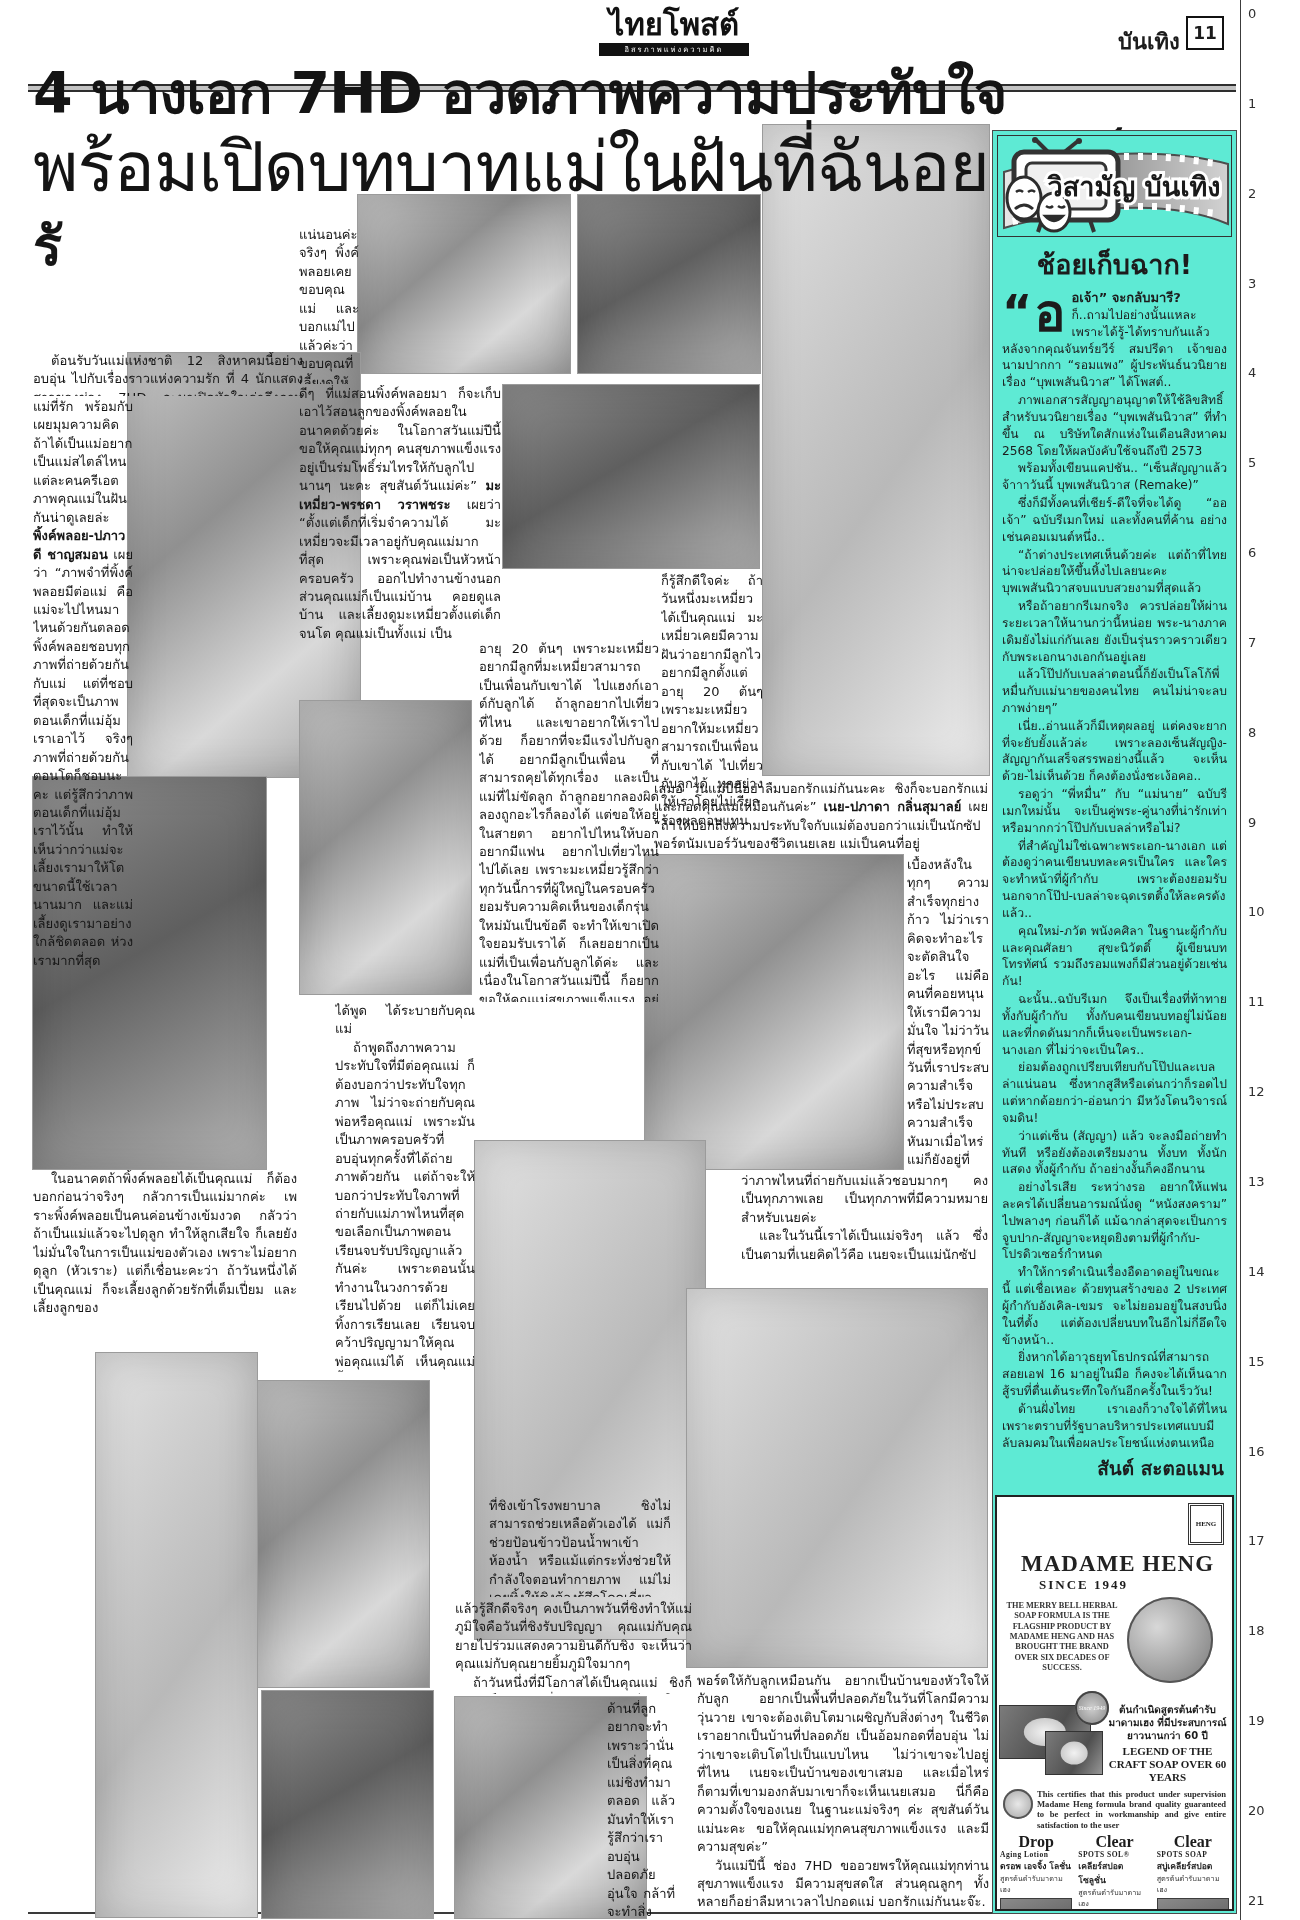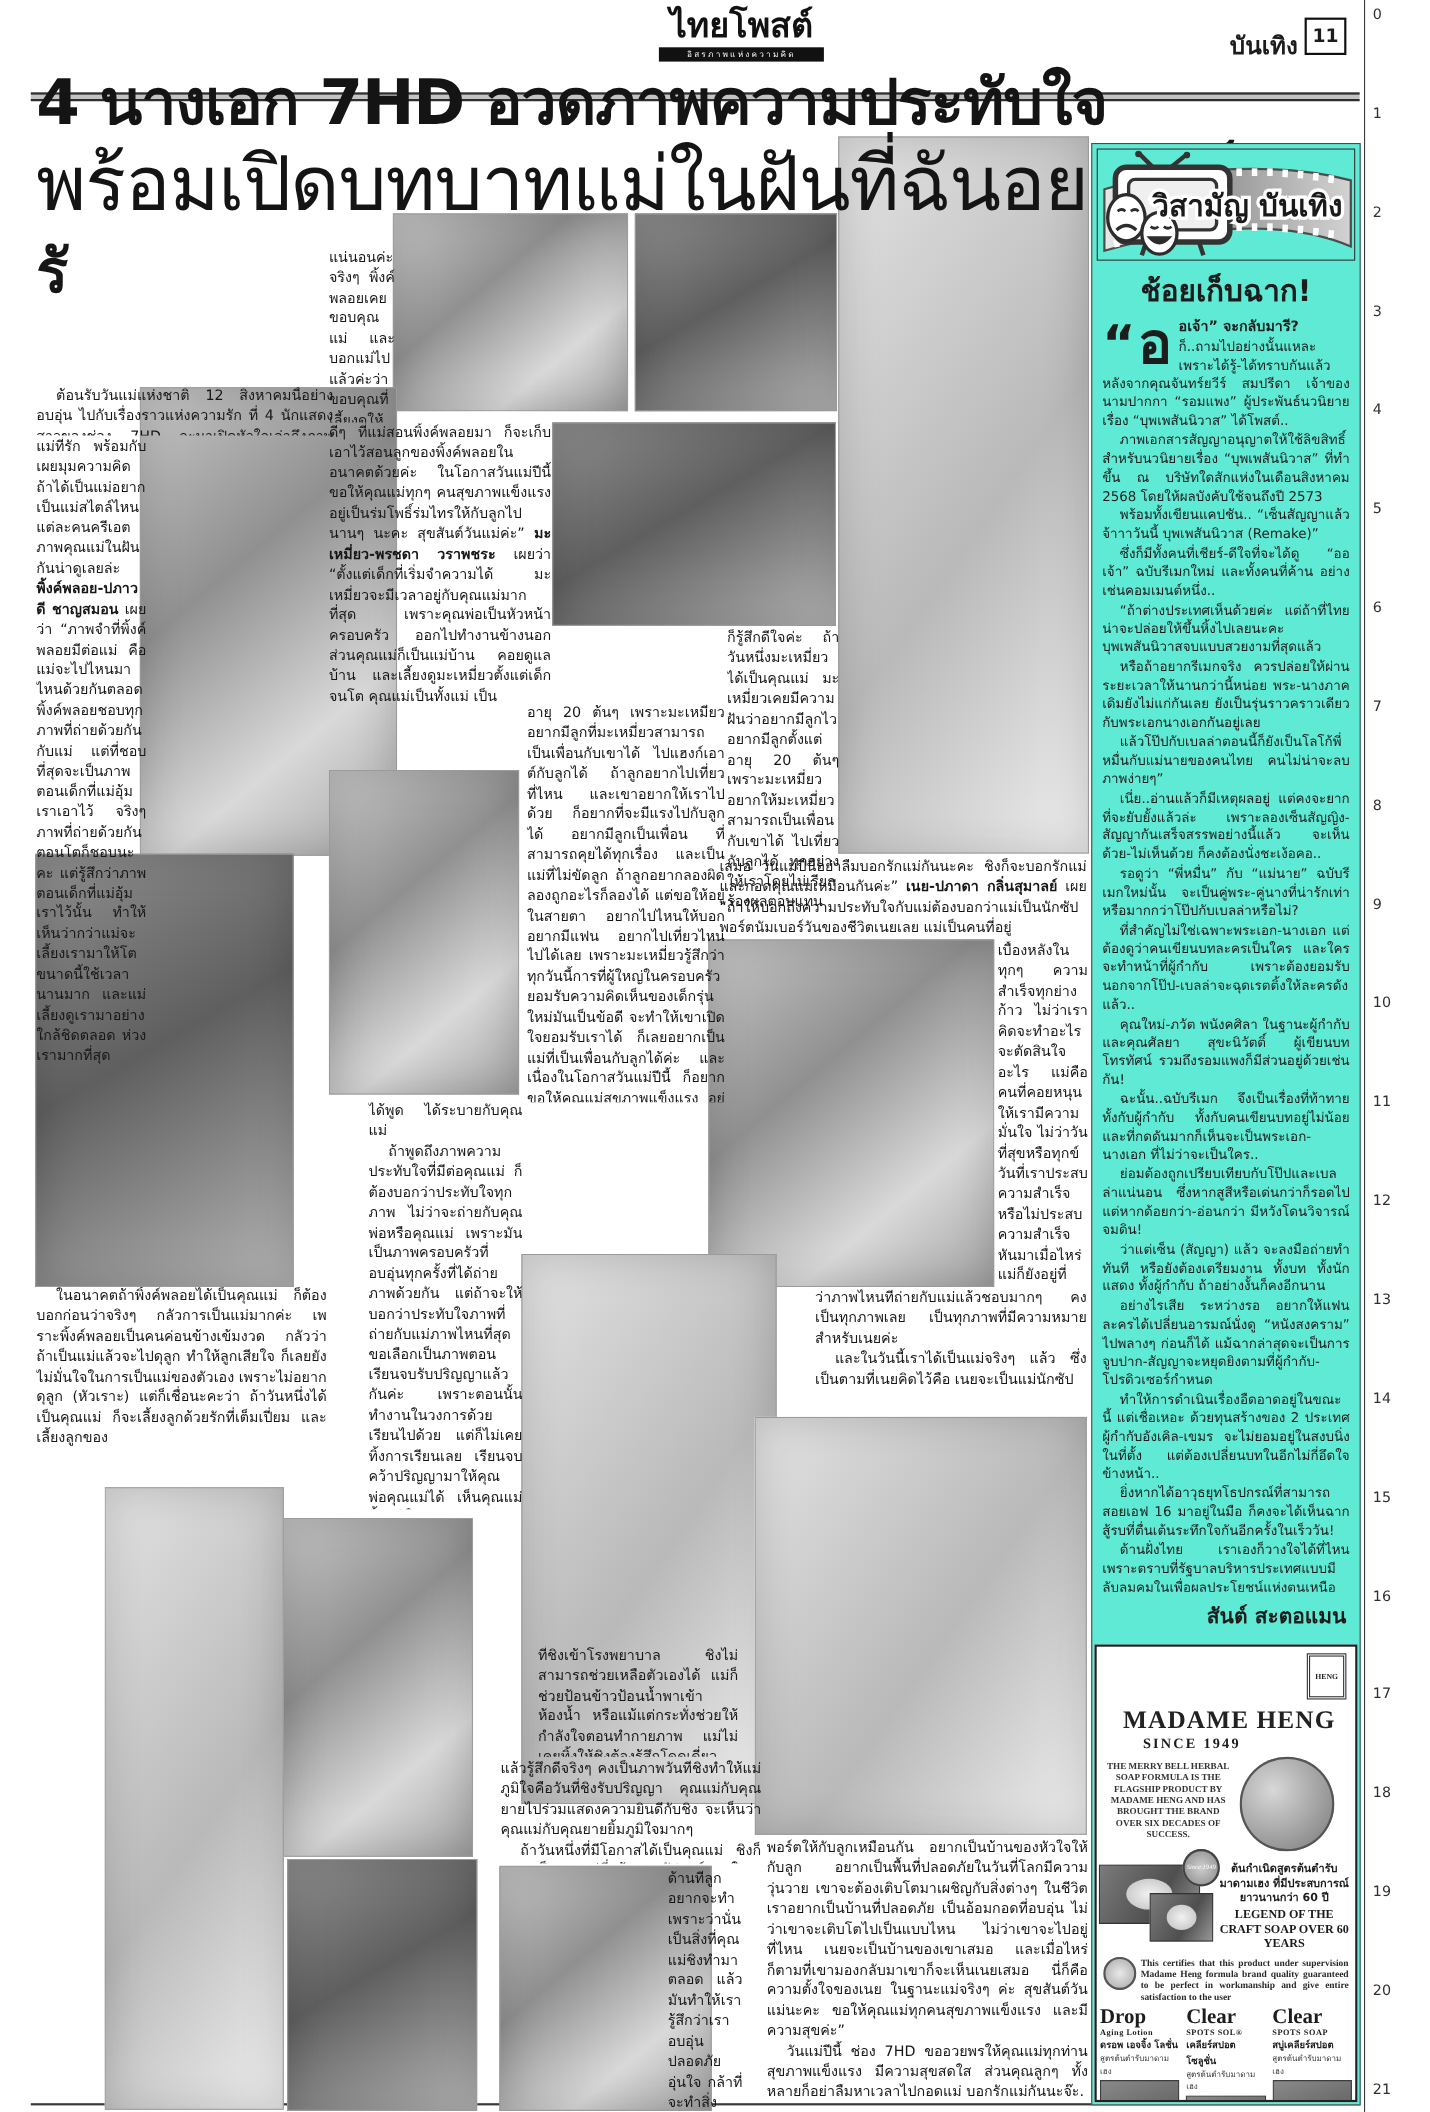--- a/index.html
+++ b/index.html
@@ -64,38 +64,38 @@
   .ad{position:absolute;left:2px;top:1364px;width:235px;height:412px;border:2px solid #222;background:#fff;
       font-family:"Liberation Serif","DejaVu Serif",serif;overflow:hidden;}
   .ad-brand{margin:6px 4px 0 24px;font-size:23px;font-weight:700;color:#222;letter-spacing:1px;display:inline-block;}
   .ad-crest{float:right;width:30px;height:36px;border:3px double #333;margin:6px 8px 0 0;
             font-size:7px;text-align:center;line-height:36px;font-weight:700;}
   .ad-since{font-size:13px;font-weight:700;letter-spacing:2px;margin-left:42px;}
   .ad-row1{display:flex;margin-top:4px;}
   .ad-eng{width:118px;font-size:8.3px;text-align:center;line-height:1.25;padding:4px 2px 0 6px;font-weight:700;color:#333;}
   .ad-circle{width:86px;height:86px;border-radius:50%;margin:0 6px 0 4px;flex:none;
              background:radial-gradient(circle at 35% 35%,#d8d8d8,#8e8e8e 75%);box-shadow:inset 0 0 0 2px #555;}
-  .ad-row2{display:flex;margin-top:8px;}
+  .ad-row2{display:flex;margin-top:18px;}
   .ad-soaps{position:relative;width:108px;height:78px;flex:none;}
   .soapbox{position:absolute;background:linear-gradient(120deg,#7c7c7c,#4f4f4f 60%,#9a9a9a);box-shadow:inset 0 0 0 1px #333;}
   .soapbox::after{content:"";position:absolute;left:50%;top:50%;width:46%;height:52%;transform:translate(-50%,-50%);
                   border-radius:50%;background:radial-gradient(#f2f2f2,#bdbdbd);}
   .ad-seal{position:absolute;right:-4px;top:-10px;width:34px;height:34px;border-radius:50%;
            background:radial-gradient(#cfcfcf,#7f7f7f);box-shadow:inset 0 0 0 2px #444;
            font-size:6px;text-align:center;line-height:34px;color:#fff;font-style:italic;}
   .ad-thai-origin{font-size:10px;font-weight:700;line-height:1.3;text-align:center;
                   font-family:"DejaVu Sans","Liberation Sans",sans-serif;}
   .ad-legend{font-size:11px;font-weight:700;text-align:center;line-height:1.2;margin-top:3px;}
   .ad-certify{display:flex;margin:4px 6px 0 6px;}
   .ad-cert-seal{width:30px;height:30px;border-radius:50%;flex:none;margin-right:4px;
                 background:radial-gradient(#e8e8e8,#9e9e9e);box-shadow:inset 0 0 0 2px #555;}
   .ad-cert-text{font-size:8.6px;line-height:1.2;text-align:justify;font-weight:700;color:#2a2a2a;}
   .ad-products{display:flex;margin-top:4px;}
   .ad-prod{flex:1;padding:0 3px;text-align:left;}
-  .ad-prod-name{font-size:19px;font-weight:700;line-height:1;}
+  .ad-prod-name{font-size:16px;font-weight:700;line-height:1;text-align:center;}
   .ad-prod-sub{font-size:7.5px;font-weight:700;letter-spacing:.5px;}
   .ad-prod-thai{font-size:8.6px;font-weight:700;font-family:"DejaVu Sans","Liberation Sans",sans-serif;}
   .ad-prod-formula{font-size:7.3px;font-family:"DejaVu Sans","Liberation Sans",sans-serif;color:#333;}
   .ad-prod-img{margin-top:3px;height:92px;background:linear-gradient(160deg,#8b8b8b,#585858 55%,#b0b0b0);
                box-shadow:inset 0 0 0 1px #3d3d3d;}
 </style>
 </head>
 <body>
 
 <div id="page">

